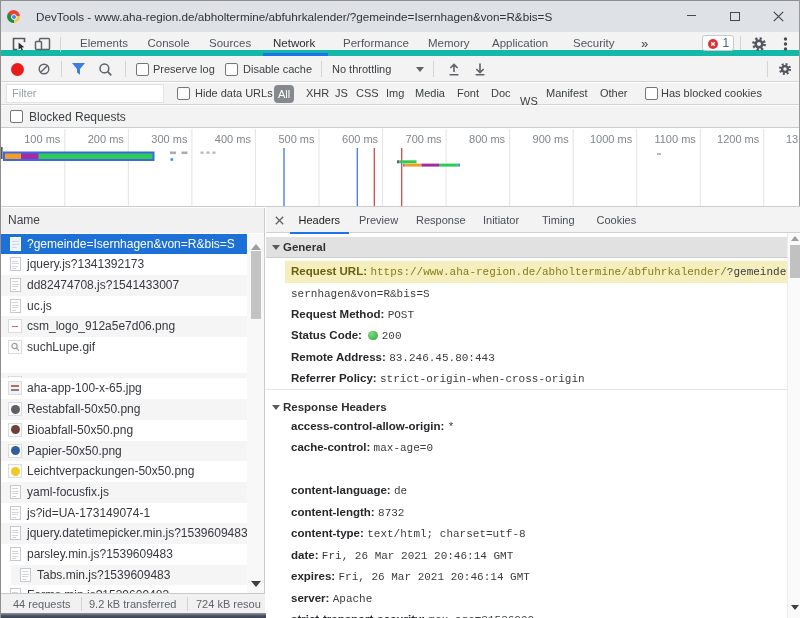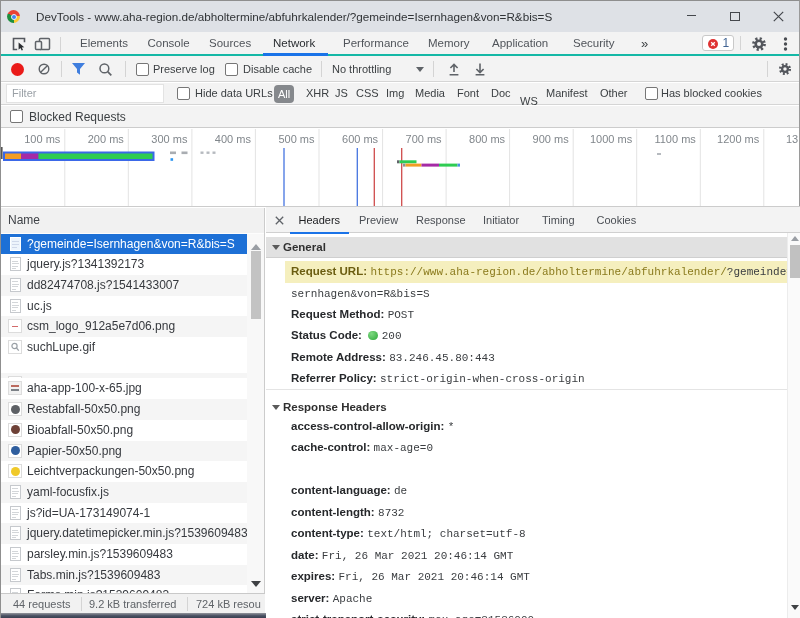--- a/index.html
+++ b/index.html
@@ -8,21 +8,21 @@
   border-top:1px solid #8e8e8e; border-left:1px solid #8f8f8f; border-right:1px solid #9a9a9a; }
 .abs { position:absolute; }
 .sep { position:absolute; width:1px; background:#d4d4d4; }
 .cb { position:absolute; width:13px; height:13px; border:1px solid #767676; border-radius:2px; background:#fff; }
 .lbl { position:absolute; font-size:11px; color:#3c4043; white-space:nowrap; }
 .tri-d { width:0; height:0; border-left:4px solid transparent; border-right:4px solid transparent; border-top:5px solid #5f6368; }
 
 #titlebar { position:absolute; left:0; top:0; width:798px; height:31px; background:#dee1e6; }
 #title { position:absolute; left:35px; top:0; height:31px; line-height:31px; font-size:11.7px; color:#303336; white-space:nowrap; }
 
-#tabbar { position:absolute; left:0; top:31px; width:798px; height:24px; background:#f3f3f3; border-bottom:2px solid #14b8a6; }
+#tabbar { position:absolute; left:0; top:31px; width:798px; height:24px; background:#f3f3f3; border-bottom:6px solid #14b8a6; }
 .tab { position:absolute; top:0; height:23px; line-height:23px; font-size:11.5px; color:#50545a; white-space:nowrap; }
 
 #toolbar { position:absolute; left:0; top:55px; width:798px; height:26px; background:#f3f3f3; border-bottom:1px solid #d5d5d5; }
 #filterbar { position:absolute; left:0; top:82px; width:798px; height:22px; background:#f3f3f3; border-bottom:1px solid #d5d5d5; }
 #blockedbar { position:absolute; left:0; top:105px; width:798px; height:22px; background:#f3f3f3; border-bottom:1px solid #cccccc; }
 #timeline { position:absolute; left:0; top:128px; width:798px; height:78px; background:#fff; border-bottom:1px solid #ccc; }
 
 #left { position:absolute; left:0; top:207px; width:264px; height:411px; background:#fff; border-right:1px solid #ccc; }
 #namehdr { position:absolute; left:0; top:0; width:263px; height:25.5px; background:#f1f1f1; border-bottom:1px solid #fdfdfd; font-size:12px; color:#3f4247; line-height:25px; padding-left:7px; }
 .row { position:absolute; left:0; width:246px; height:20.7px; font-size:12px; line-height:20.7px; color:#36393e; white-space:nowrap; overflow:hidden; }
@@ -320,21 +320,21 @@
       </div>
       <div class="row" style="top:335.9999999999999px;background:#fff;color:#36393e;">
         <span class="docic">
           <i style="top:2.5px;width:6px;"></i>
           <i style="top:5px;width:7px;"></i>
           <i style="top:7.5px;width:6px;"></i>
           <i style="top:10px;width:4px;"></i>
         </span>
         <span class="nm">parsley.min.js?1539609483</span>
       </div>
-      <div class="row" style="top:356.6999999999999px;background:#f5f5f5;color:#36393e;">
+      <div class="row" style="top:356.6999999999999px;background:#f5f5f5;color:#36393e;margin-left:10px;">
         <span class="docic">
           <i style="top:2.5px;width:6px;"></i>
           <i style="top:5px;width:7px;"></i>
           <i style="top:7.5px;width:6px;"></i>
           <i style="top:10px;width:4px;"></i>
         </span>
         <span class="nm">Tabs.min.js?1539609483</span>
       </div>
       <div class="row" style="top:377.39999999999986px;background:#fff;color:#36393e;">
         <span class="docic">

